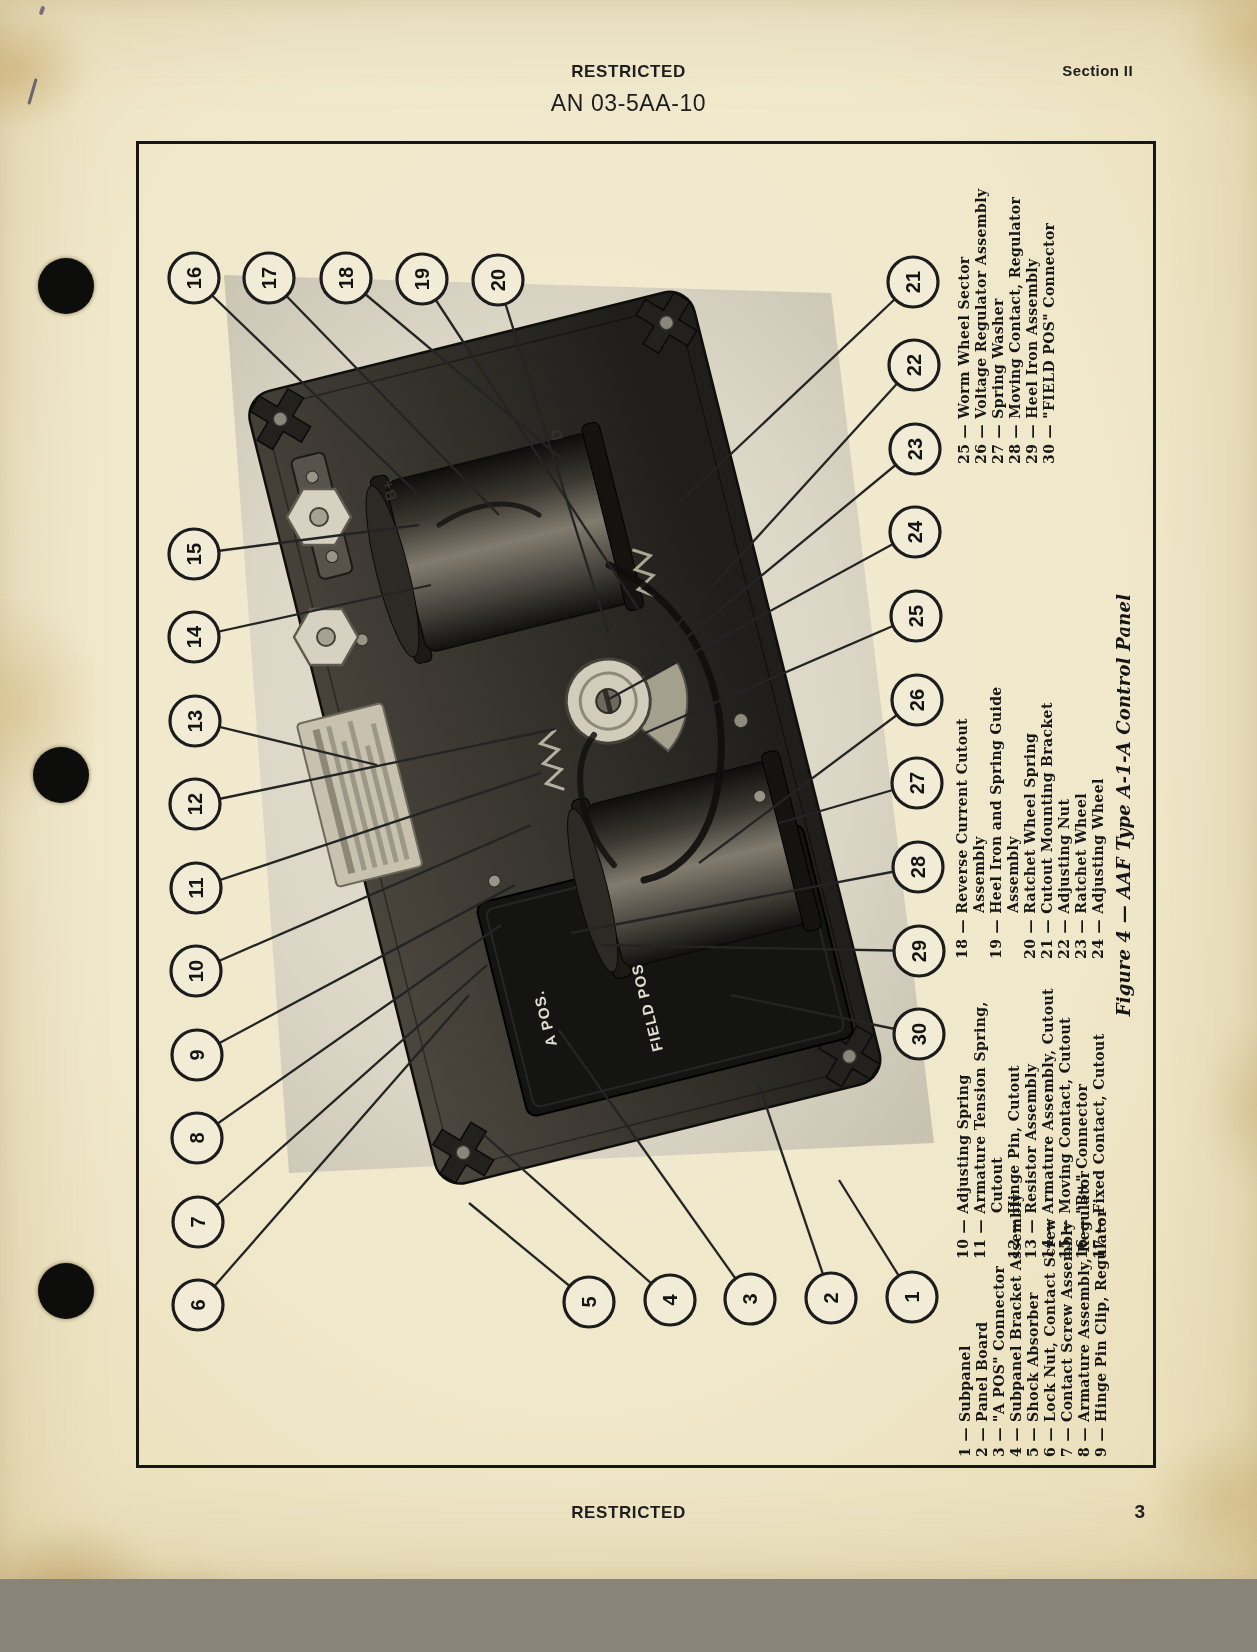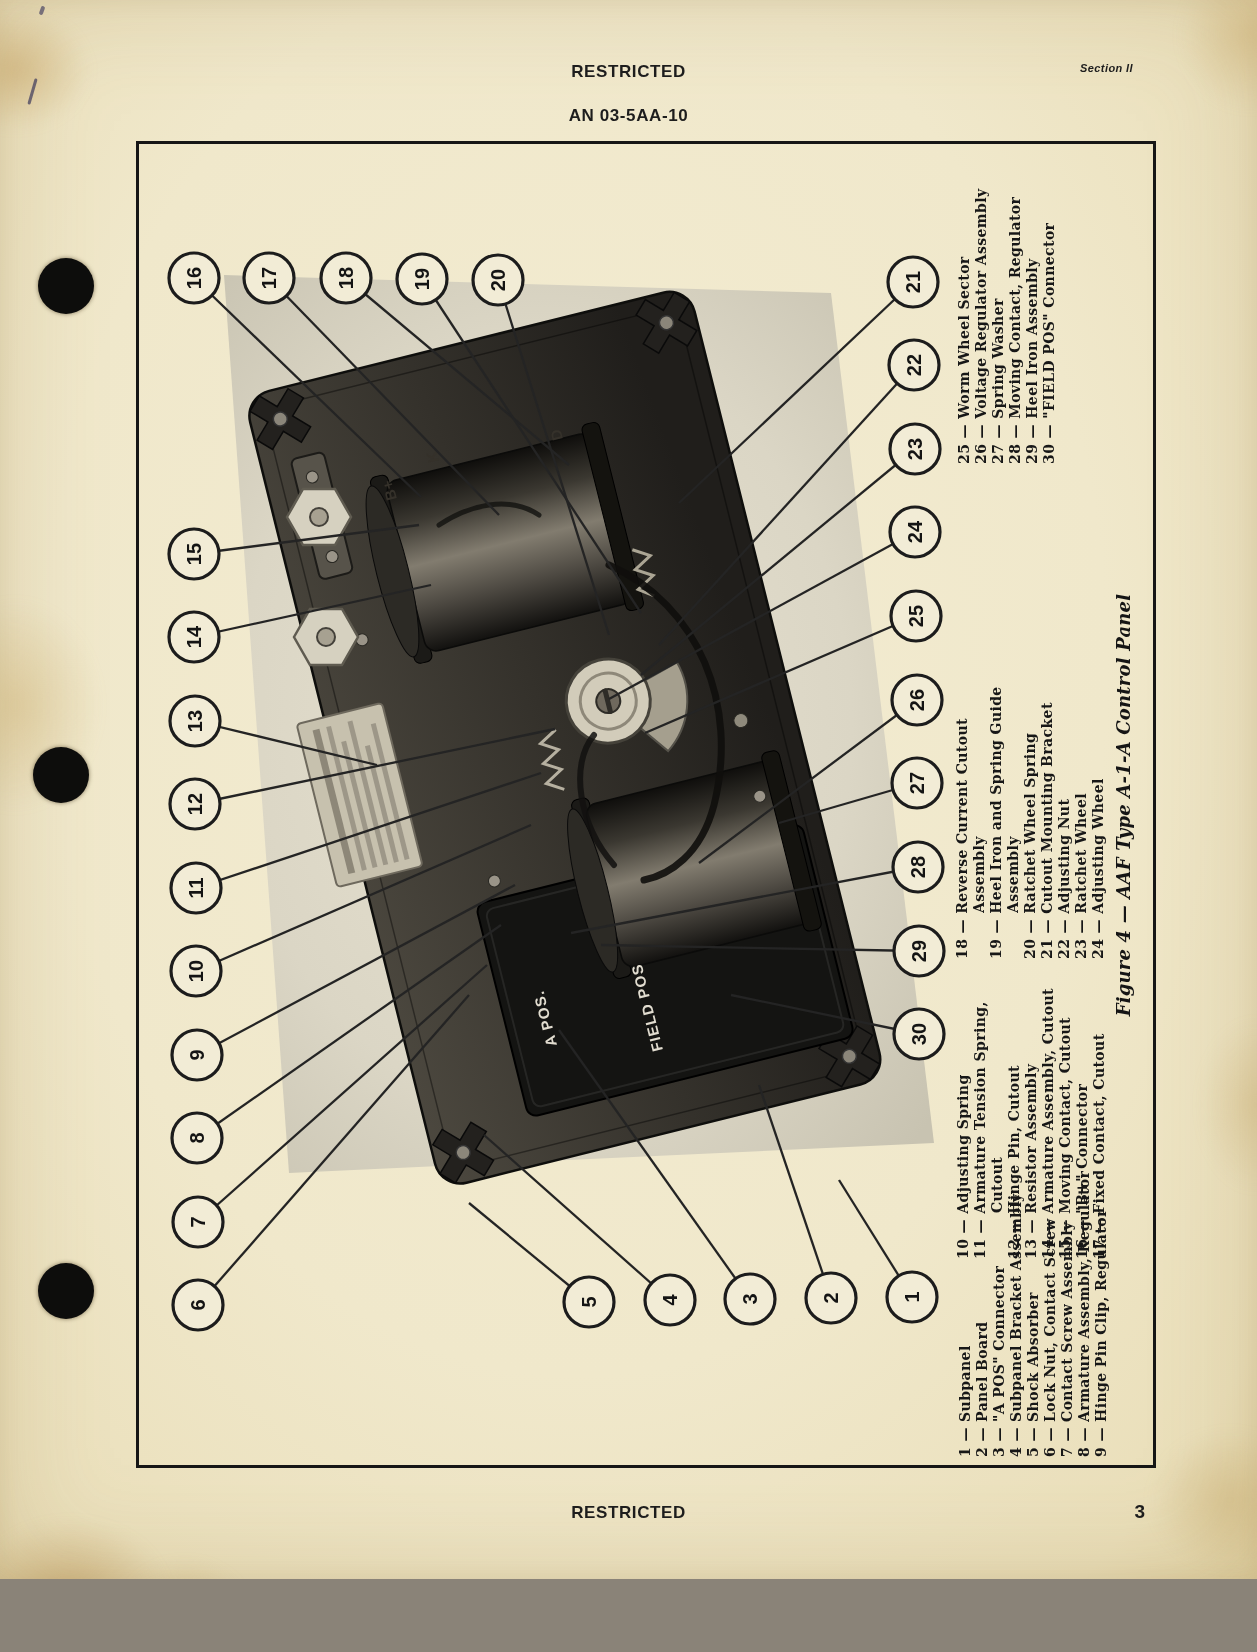--- a/index.html
+++ b/index.html
@@ -26,22 +26,22 @@
   .hole{position:absolute;width:56px;height:56px;border-radius:50%;background:#0d0d0c;box-shadow:0 0 4px rgba(60,45,20,.6);}
   .hole.h1{left:38px;top:258px;}
   .hole.h2{left:33px;top:747px;}
   .hole.h3{left:38px;top:1263px;}
   
   .inkmark{position:absolute;left:31px;top:78px;width:3px;height:27px;background:#46425f;border-radius:3px;transform:rotate(16deg);opacity:.75;}
   .inkdot{position:absolute;left:40px;top:6px;width:4px;height:9px;background:#4a4664;border-radius:2px;transform:rotate(20deg);opacity:.7;}
   
   .hdr-center{position:absolute;left:0;top:62px;width:1257px;text-align:center;}
   .hdr-center .line1{font-size:17px;font-weight:bold;letter-spacing:.6px;}
-  .hdr-center .line2{font-size:17px;font-weight:bold;letter-spacing:.6px;margin-top:24px;}
-  .hdr-section{position:absolute;top:62px;right:124px;font-size:11px;font-weight:bold;letter-spacing:.4px;font-style:italic;}
+  .hdr-center .line2{font-size:23px;font-weight:normal;letter-spacing:.6px;margin-top:8px;}
+  .hdr-section{position:absolute;top:62px;right:124px;font-size:15px;font-weight:bold;letter-spacing:.4px;}
   .ftr-center{position:absolute;left:0;top:1503px;width:1257px;text-align:center;font-size:17px;font-weight:bold;letter-spacing:.6px;}
   .ftr-page{position:absolute;top:1501px;right:112px;font-size:19px;font-weight:bold;}
   
   .figure-box{position:absolute;left:136px;top:141px;width:1014px;height:1321px;border:3px solid #161616;}
   .landscape{position:absolute;left:0;top:0;width:1321px;height:1014px;transform-origin:0 0;transform:rotate(-90deg) translateX(-1321px);}
   .fig-svg{position:absolute;left:0;top:0;}
   
   .legend-col{position:absolute;font-family:"DejaVu Serif", serif;font-weight:bold;font-size:14px;line-height:17px;color:#171717;letter-spacing:.4px;}
   .legend-col.c0{left:8px;top:818px;}
   .legend-col.c1{left:206px;top:816px;}

